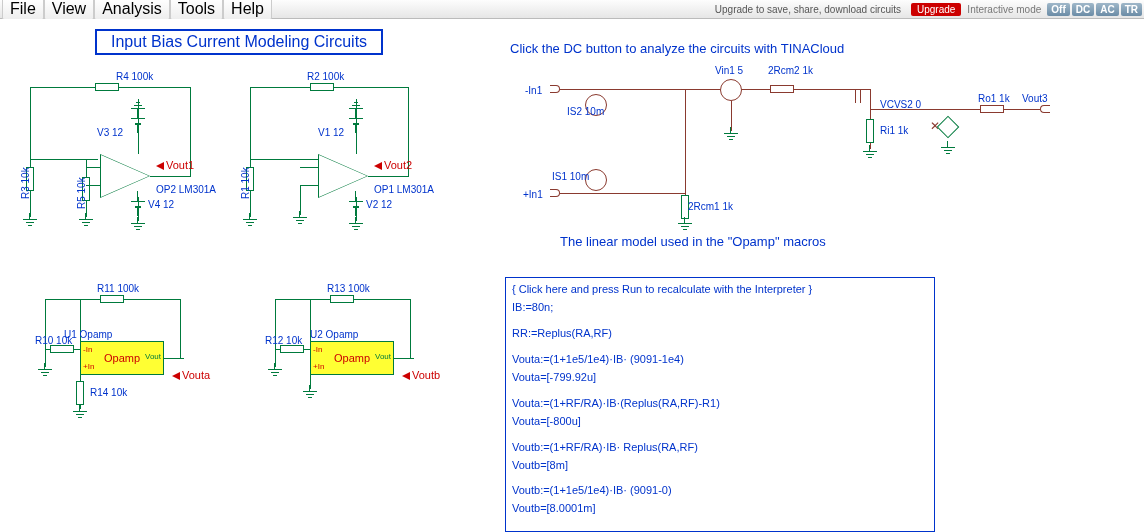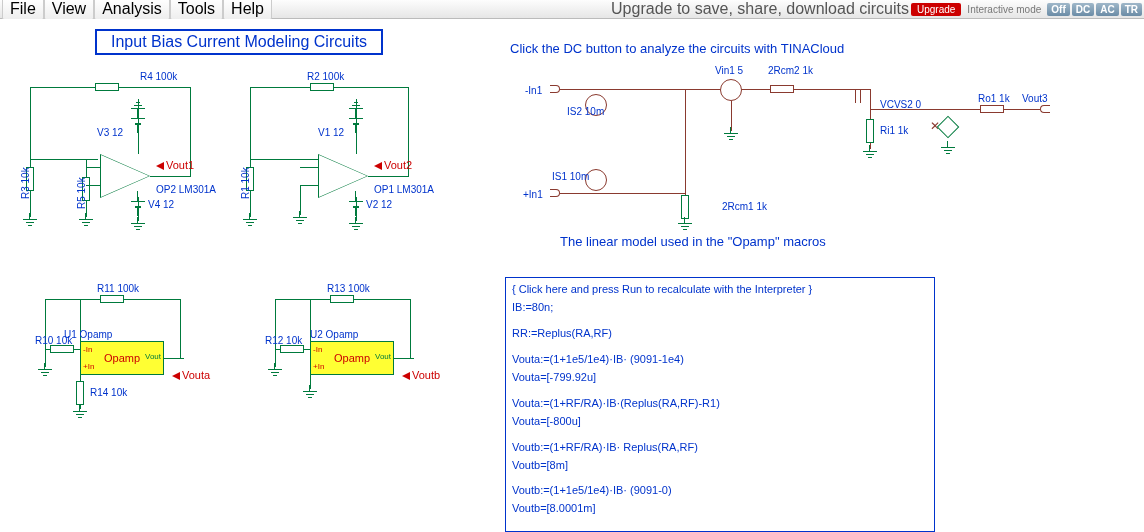--- a/index.html
+++ b/index.html
@@ -1,21 +1,21 @@
 <!DOCTYPE html>
 <html><head>
 <meta charset="utf-8">
 <style>
   html,body{margin:0;padding:0;font-family:Arial,Helvetica,sans-serif;font-size:11px;color:#000;background:#fff;width:1144px;}
   
   .toolbar{height:18px;background:linear-gradient(#fdfdfd,#e6e6e6);border-bottom:1px solid #bbb;display:flex;align-items:center;padding:0 2px;}
   .toolbar .menu{display:flex;}
   .toolbar .menu span{padding:1px 7px;border:1px solid #ccc;background:linear-gradient(#fff,#eee);margin-right:0;border-radius:2px;font-size:16px;cursor:default;}
   .toolbar .right{margin-left:auto;display:flex;align-items:center;gap:2px;}
-  .toolbar .msg{color:#555;font-size:16px;margin-right:0;text-align:right;}
+  .toolbar .msg{color:#555;font-size:10px;margin-right:8px;text-align:right;}
   .toolbar .upgrade{background:#c00;color:#fff;padding:1px 6px;font-size:10px;border-radius:2px;cursor:pointer;}
   .toolbar .imode{color:#777;font-size:10px;margin:0 4px;}
   .toolbar .modebtn{background:linear-gradient(#9fb7c9,#6b8ca6);color:#fff;font-weight:bold;padding:1px 4px;font-size:10px;border-radius:2px;cursor:pointer;}
   
   .canvas{position:relative;width:1144px;height:514px;background:#fff;}
   .canvas *{box-sizing:border-box;}
   .title-box{position:absolute;left:95px;top:10px;border:2px solid #0033cc;padding:2px 14px;}
   .title-box span{color:#0033cc;font-size:16px;}
   .subtitle{position:absolute;color:#0033cc;font-size:13px;}
   .sub1{left:510px;top:22px;}
@@ -95,21 +95,21 @@
 <div class="canvas">
 
   <div class="title-box">
     <span>Input Bias Current Modeling Circuits</span>
   </div>
   <div class="subtitle sub2">The linear model used in the "Opamp" macros</div>
   <div class="subtitle sub1">Click the DC button to analyze the circuits with TINACloud</div>
 
   <div class="wire hline" style="left:30px;top:68px;width:160px;"></div>
   <div class="res-h" style="left:95px;top:64px;"></div>
-  <div class="lbl" style="left:100px;top:52px;padding-left:40px;">R4 100k</div>
+  <div class="lbl" style="left:76px;top:52px;padding-left:40px;">R4 100k</div>
 
   <div class="wire vline" style="left:30px;top:68px;height:130px;"></div>
   <div class="res-v" style="left:26px;top:148px;"></div>
   <div class="lbl rlabel" style="left:20px;top:180px;">R3 10k</div>
   <div class="gnd" style="left:23px;top:200px;">
       <div class="g1"></div>
       <div class="g2"></div>
       <div class="g3"></div>
     </div>
 
@@ -328,21 +328,21 @@
   <div class="port portL" style="left:1040px;top:86px;"></div>
   <div class="lbl" style="left:1022px;top:74px;">Vout3</div>
   <div class="gnd" style="left:941px;top:128px;">
       <div class="g1"></div>
       <div class="g2"></div>
       <div class="g3"></div>
     </div>
 
   <div class="wireR vline" style="left:685px;top:70px;height:120px;"></div>
   <div class="res-v" style="left:681px;top:176px;border-color:#007a3d;"></div>
-  <div class="lbl" style="left:722px;top:182px;">2Rcm1 1k</div>
+  <div class="lbl" style="left:688px;top:182px;">2Rcm1 1k</div>
   <div class="gnd" style="left:678px;top:204px;">
       <div class="g1"></div>
       <div class="g2"></div>
       <div class="g3"></div>
     </div>
 
   <div class="interp">
     <p>{ Click here and press Run to recalculate with the Interpreter }</p>
     <p>IB:=80n;</p>
     <div class="blank"></div>

